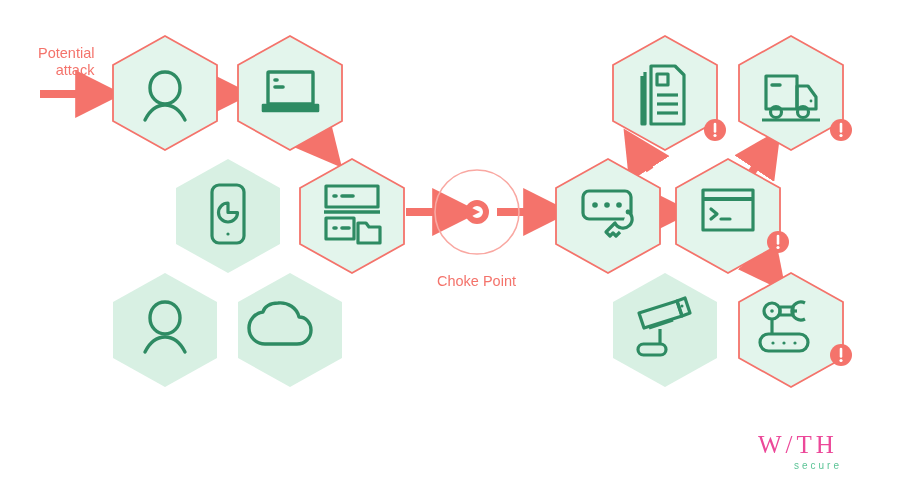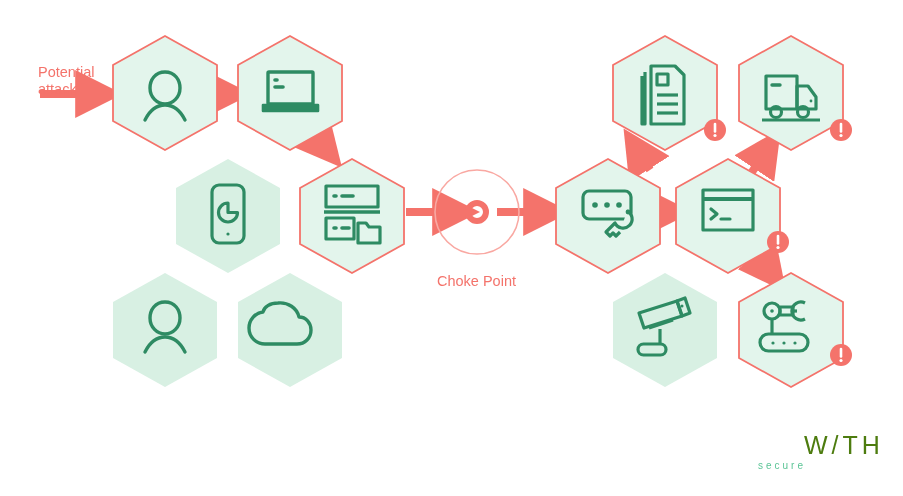--- a/index.html
+++ b/index.html
@@ -4,25 +4,25 @@
 <style>
   html,body{margin:0;padding:0;}
   body{
     width:903px;height:496px;background:#ffffff;
     font-family:"Liberation Sans", sans-serif;
     overflow:hidden;position:relative;
   }
   #stage{position:absolute;left:0;top:0;width:903px;height:496px;}
   svg.layer{position:absolute;left:0;top:0;width:903px;height:496px;}
   .lbl{position:absolute;color:#F4736B;font-size:14.5px;line-height:17px;font-family:"Liberation Sans", sans-serif;white-space:pre-line;}
-  #potential-attack{left:38px;top:64px;}
+  #potential-attack{left:38px;top:45px;text-align:right;}
   #choke-label{left:437px;top:273px;font-size:14.5px;}
   #logo{position:absolute;left:758px;top:432px;width:120px;height:48px;}
-  #logo .wtext{color:#4d7c0f;font-size:25px;letter-spacing:4px;font-family:Liberation Sans, sans-serif;font-weight:400;line-height:26px;margin-left:46px;}
-  #logo .stext{color:#5BC496;font-size:10px;letter-spacing:3px;text-align:left;margin-top:2px;font-family:"Liberation Sans", sans-serif;}
+  #logo .wtext{color:#ec4899;font-size:25px;letter-spacing:4px;font-family:Liberation Serif, serif;font-weight:400;line-height:26px;}
+  #logo .stext{color:#5BC496;font-size:10px;letter-spacing:3px;text-align:center;margin-top:2px;font-family:"Liberation Sans", sans-serif;}
 </style>
 </head>
 <body>
 
 <div id="stage">
 
   <svg class="layer" viewBox="0 0 903 496">
     <defs>
       <marker id="ah" markerWidth="6" markerHeight="6" refX="3.1" refY="3" orient="auto">
         <path d="M0,0 L6,3 L0,6 Z" fill="#F4736B"></path>

